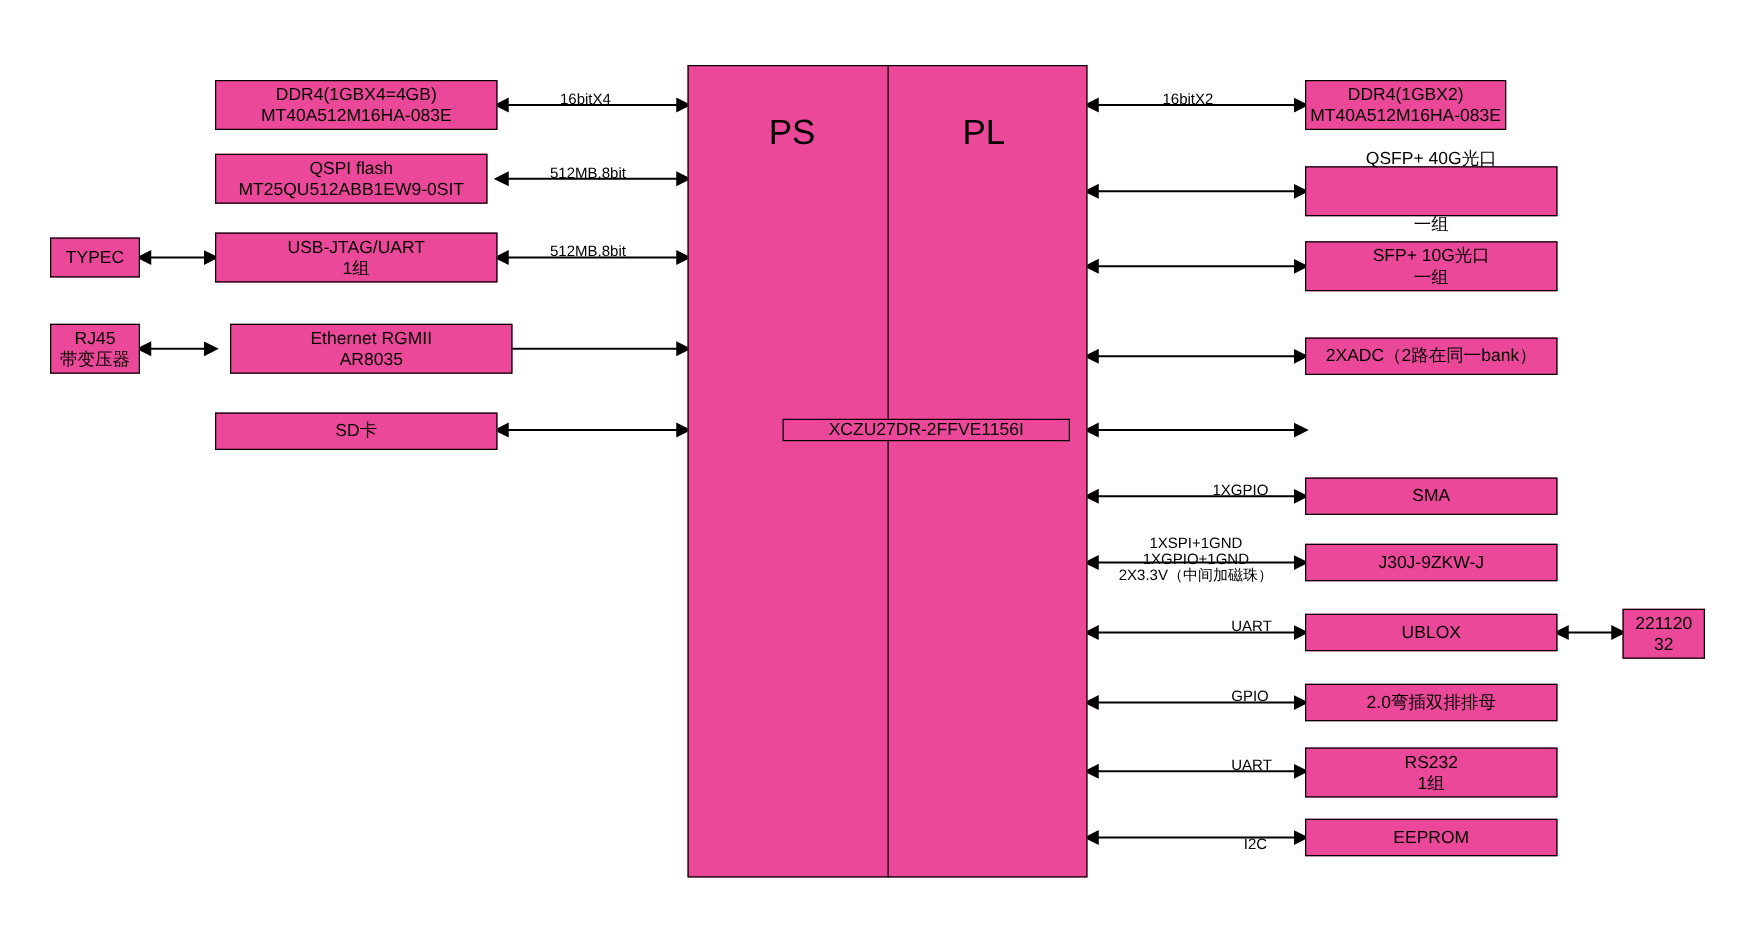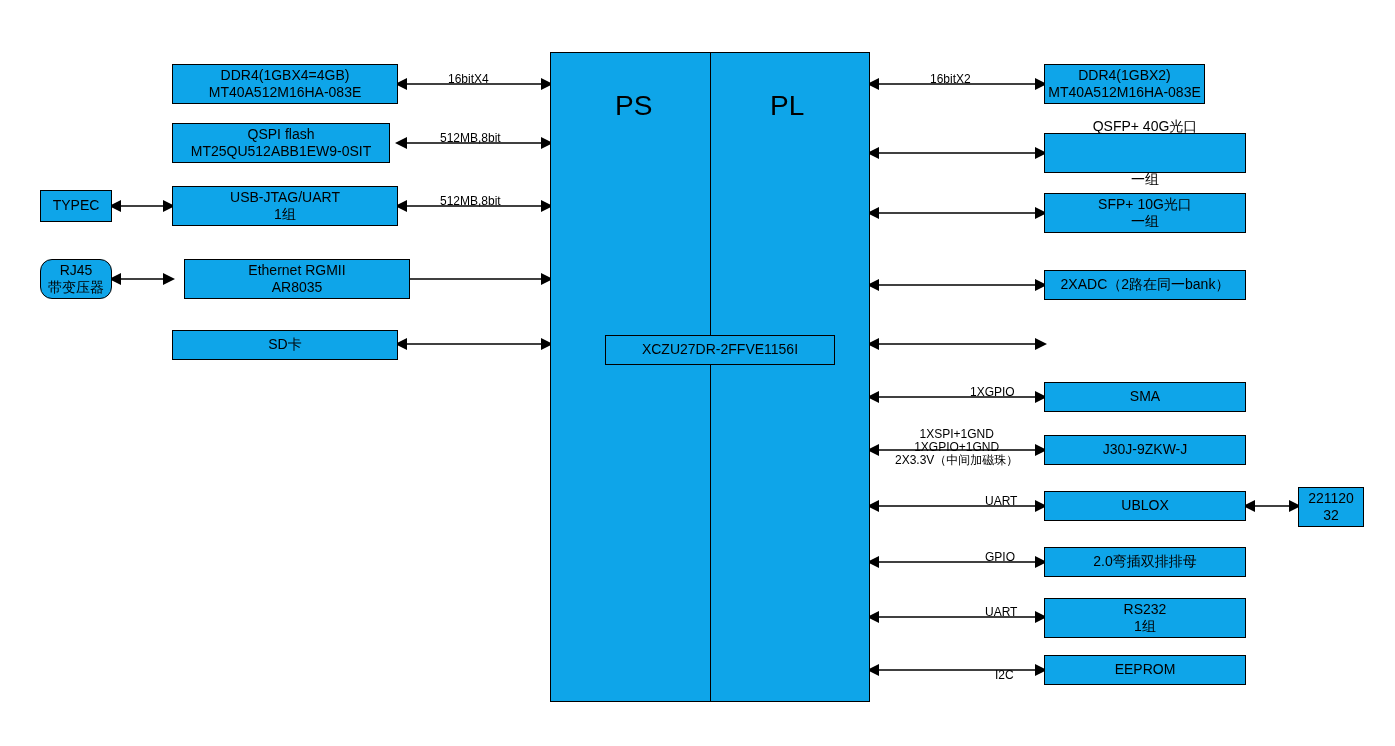--- a/index.html
+++ b/index.html
@@ -15,21 +15,21 @@
     height: 746px;
   }
   .box {
     position: absolute;
     border: 1px solid #000;
     box-sizing: border-box;
     display: flex;
     flex-direction: column;
     align-items: center;
     justify-content: center;
-    background: #0ea5e9;
+    background: #ec4899;
     text-align: center;
     font-size: 14px;
     line-height: 1.25;
   }
   .box .l1, .box .l2 { display: block; }
   .big-label {
     position: absolute;
     font-size: 28px;
     font-weight: 400;
   }
@@ -83,28 +83,28 @@
     <line x1="870" y1="670" x2="1044" y2="670" stroke="#000" stroke-width="1.5" marker-start="url(#ahs)" marker-end="url(#ah)"></line>
 
     <line x1="1246" y1="506" x2="1298" y2="506" stroke="#000" stroke-width="1.5" marker-start="url(#ahs)" marker-end="url(#ah)"></line>
   </svg>
 
   <div class="box" style="left:550px; top:52px; width:320px; height:650px;"></div>
 
   <div style="position:absolute; left:710px; top:52px; width:0; height:650px; border-left:1px solid #000;"></div>
   <div class="big-label" style="left:615px; top:90px;">PS</div>
   <div class="big-label" style="left:770px; top:90px;">PL</div>
-  <div class="box" style="left:605px; top:335px; width:230px; height:30px; font-size:14px;justify-content:center;">
+  <div class="box" style="left:626px; top:335px; width:230px; height:18px; font-size:14px;justify-content:center;">
     <span class="l1">XCZU27DR-2FFVE1156I</span>
   </div>
 
   <div class="box" style="left:40px; top:190px; width:72px; height:32px;">
     <span class="l1">TYPEC</span>
   </div>
-  <div class="box" style="left:40px; top:259px; width:72px; height:40px;border-radius:12px;">
+  <div class="box" style="left:40px; top:259px; width:72px; height:40px;">
     <span class="l1">RJ45</span>
     <span class="l2">带变压器</span>
   </div>
 
   <div class="box" style="left:172px; top:64px; width:226px; height:40px;">
     <span class="l1">DDR4(1GBX4=4GB)</span>
     <span class="l2">MT40A512M16HA-083E</span>
   </div>
   <div class="box" style="left:172px; top:123px; width:218px; height:40px;">
     <span class="l1">QSPI flash</span>

